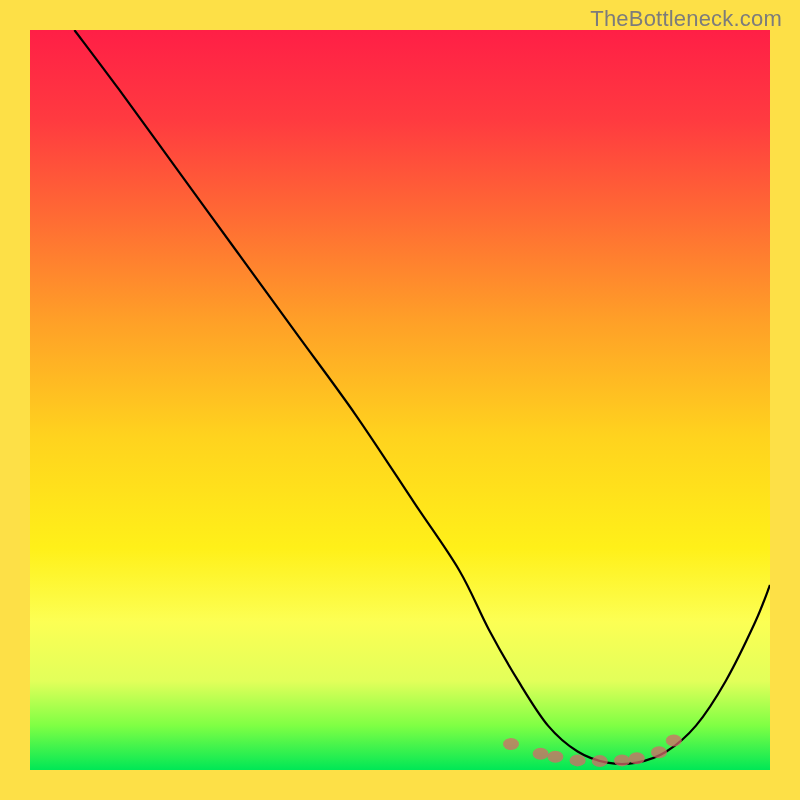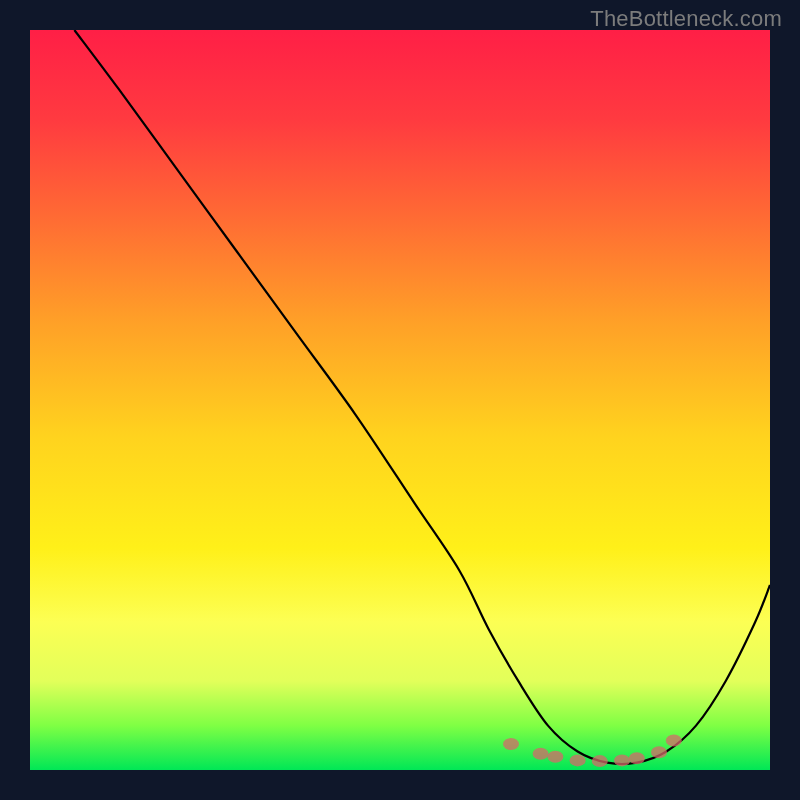--- a/index.html
+++ b/index.html
@@ -1,16 +1,16 @@
 <!DOCTYPE html>
 <html><head>
 <meta charset="utf-8">
 <style>
   body{margin:0;background:#000;width:800px;height:800px;position:relative;font-family:Arial,Helvetica,sans-serif}
-  .frame{position:absolute;left:0;top:0;width:800px;height:800px;background:#0f172a}
+  .frame{position:absolute;left:0;top:0;width:800px;height:800px;background:#fde047}
   .plot{position:absolute;left:30px;top:30px;width:740px;height:740px;
         background:linear-gradient(to bottom,
           #ff1f46 0%,
           #ff3a40 12%,
           #ff6a34 25%,
           #ffa227 40%,
           #ffd31e 55%,
           #fff019 70%,
           #fcff54 80%,
           #e2ff5a 88%,

